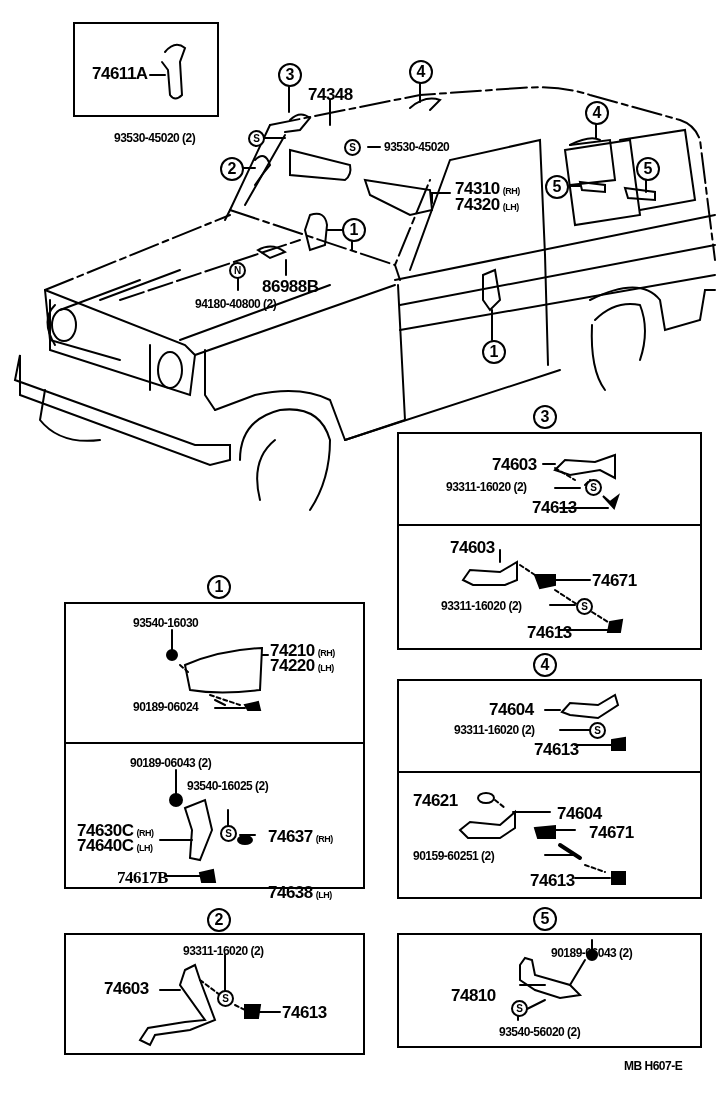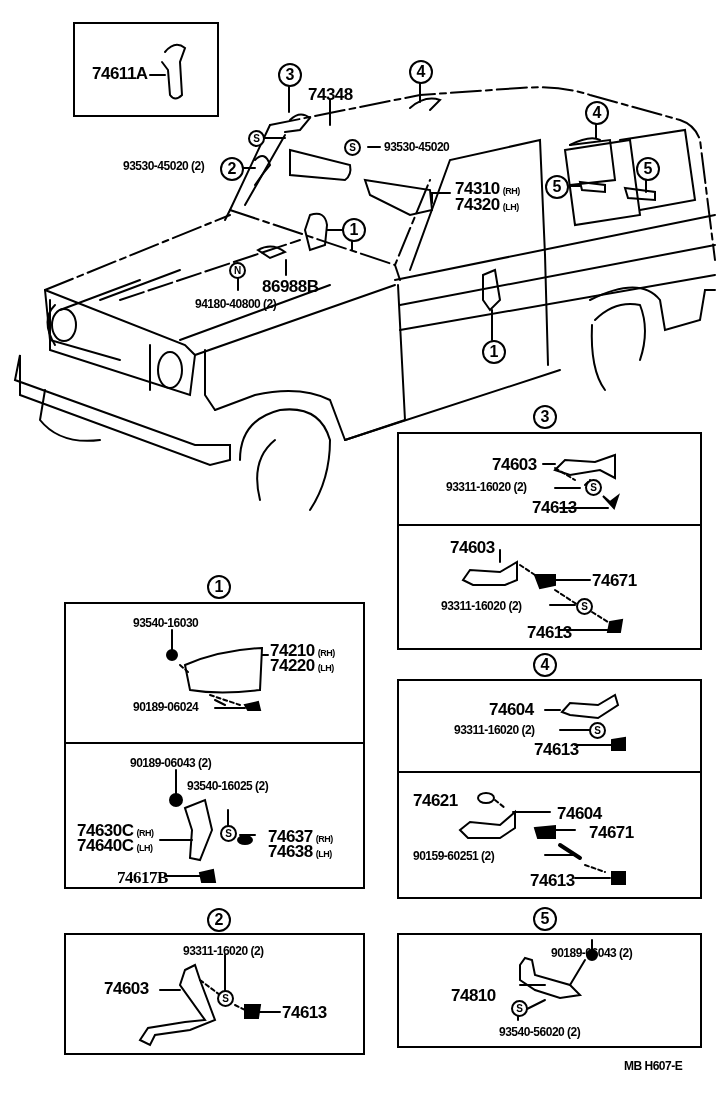--- a/index.html
+++ b/index.html
@@ -152,21 +152,21 @@
 <div class="circ" style="left:278px;top:63px;">3</div>
 <div class="circ" style="left:409px;top:60px;">4</div>
 <div class="circ" style="left:585px;top:101px;">4</div>
 <div class="circ" style="left:636px;top:157px;">5</div>
 <div class="circ" style="left:545px;top:175px;">5</div>
 <div class="circ" style="left:220px;top:157px;">2</div>
 <div class="circ" style="left:342px;top:218px;">1</div>
 <div class="circ" style="left:482px;top:340px;">1</div>
 
 <div class="lbl big" style="left:308px;top:86px;">74348</div>
-<div class="lbl sm" style="left:123px;top:132px;margin-top:28px;">93530-45020 (2)</div>
+<div class="lbl sm" style="left:114px;top:132px;">93530-45020 (2)</div>
 <div class="smcirc" style="left:248px;top:130px;">S</div>
 <div class="smcirc" style="left:344px;top:139px;">S</div>
 <div class="lbl sm" style="left:384px;top:141px;">93530-45020</div>
 
 <div class="lbl big" style="left:455px;top:180px;"><span>74310</span><span class="side">(RH)</span></div>
 <div class="lbl big" style="left:455px;top:196px;"><span>74320</span><span class="side">(LH)</span></div>
 
 <div class="smcirc" style="left:229px;top:262px;">N</div>
 <div class="lbl big" style="left:262px;top:278px;">86988B</div>
 <div class="lbl sm" style="left:195px;top:298px;">94180-40800 (2)</div>
@@ -178,21 +178,21 @@
 <div class="lbl big" style="left:270px;top:642px;"><span>74210</span><span class="side">(RH)</span></div>
 <div class="lbl big" style="left:270px;top:657px;"><span>74220</span><span class="side">(LH)</span></div>
 <div class="lbl sm" style="left:133px;top:701px;">90189-06024</div>
 
 <div class="lbl sm" style="left:130px;top:757px;">90189-06043 (2)</div>
 <div class="lbl sm" style="left:187px;top:780px;">93540-16025 (2)</div>
 <div class="smcirc" style="left:220px;top:825px;">S</div>
 <div class="lbl big" style="left:77px;top:822px;"><span>74630C</span><span class="side">(RH)</span></div>
 <div class="lbl big" style="left:77px;top:837px;"><span>74640C</span><span class="side">(LH)</span></div>
 <div class="lbl big" style="left:268px;top:828px;"><span>74637</span><span class="side">(RH)</span></div>
-<div class="lbl big" style="left:268px;top:843px;"><span>74638</span><span class="side">(LH)</span></div>
+<div class="lbl big" style="left:268px;top:884px;"><span>74638</span><span class="side">(LH)</span></div>
 <div class="lbl big" style="left:117px;top:869px;font-family:Liberation Serif, serif;">74617B</div>
 
 <div class="circ" style="left:207px;top:908px;">2</div>
 <div class="box" style="left:64px;top:933px;width:301px;height:122px;"></div>
 <div class="lbl sm" style="left:183px;top:945px;">93311-16020 (2)</div>
 <div class="lbl big" style="left:104px;top:980px;">74603</div>
 <div class="smcirc" style="left:217px;top:990px;">S</div>
 <div class="lbl big" style="left:282px;top:1004px;">74613</div>
 
 <div class="circ" style="left:533px;top:405px;">3</div>

